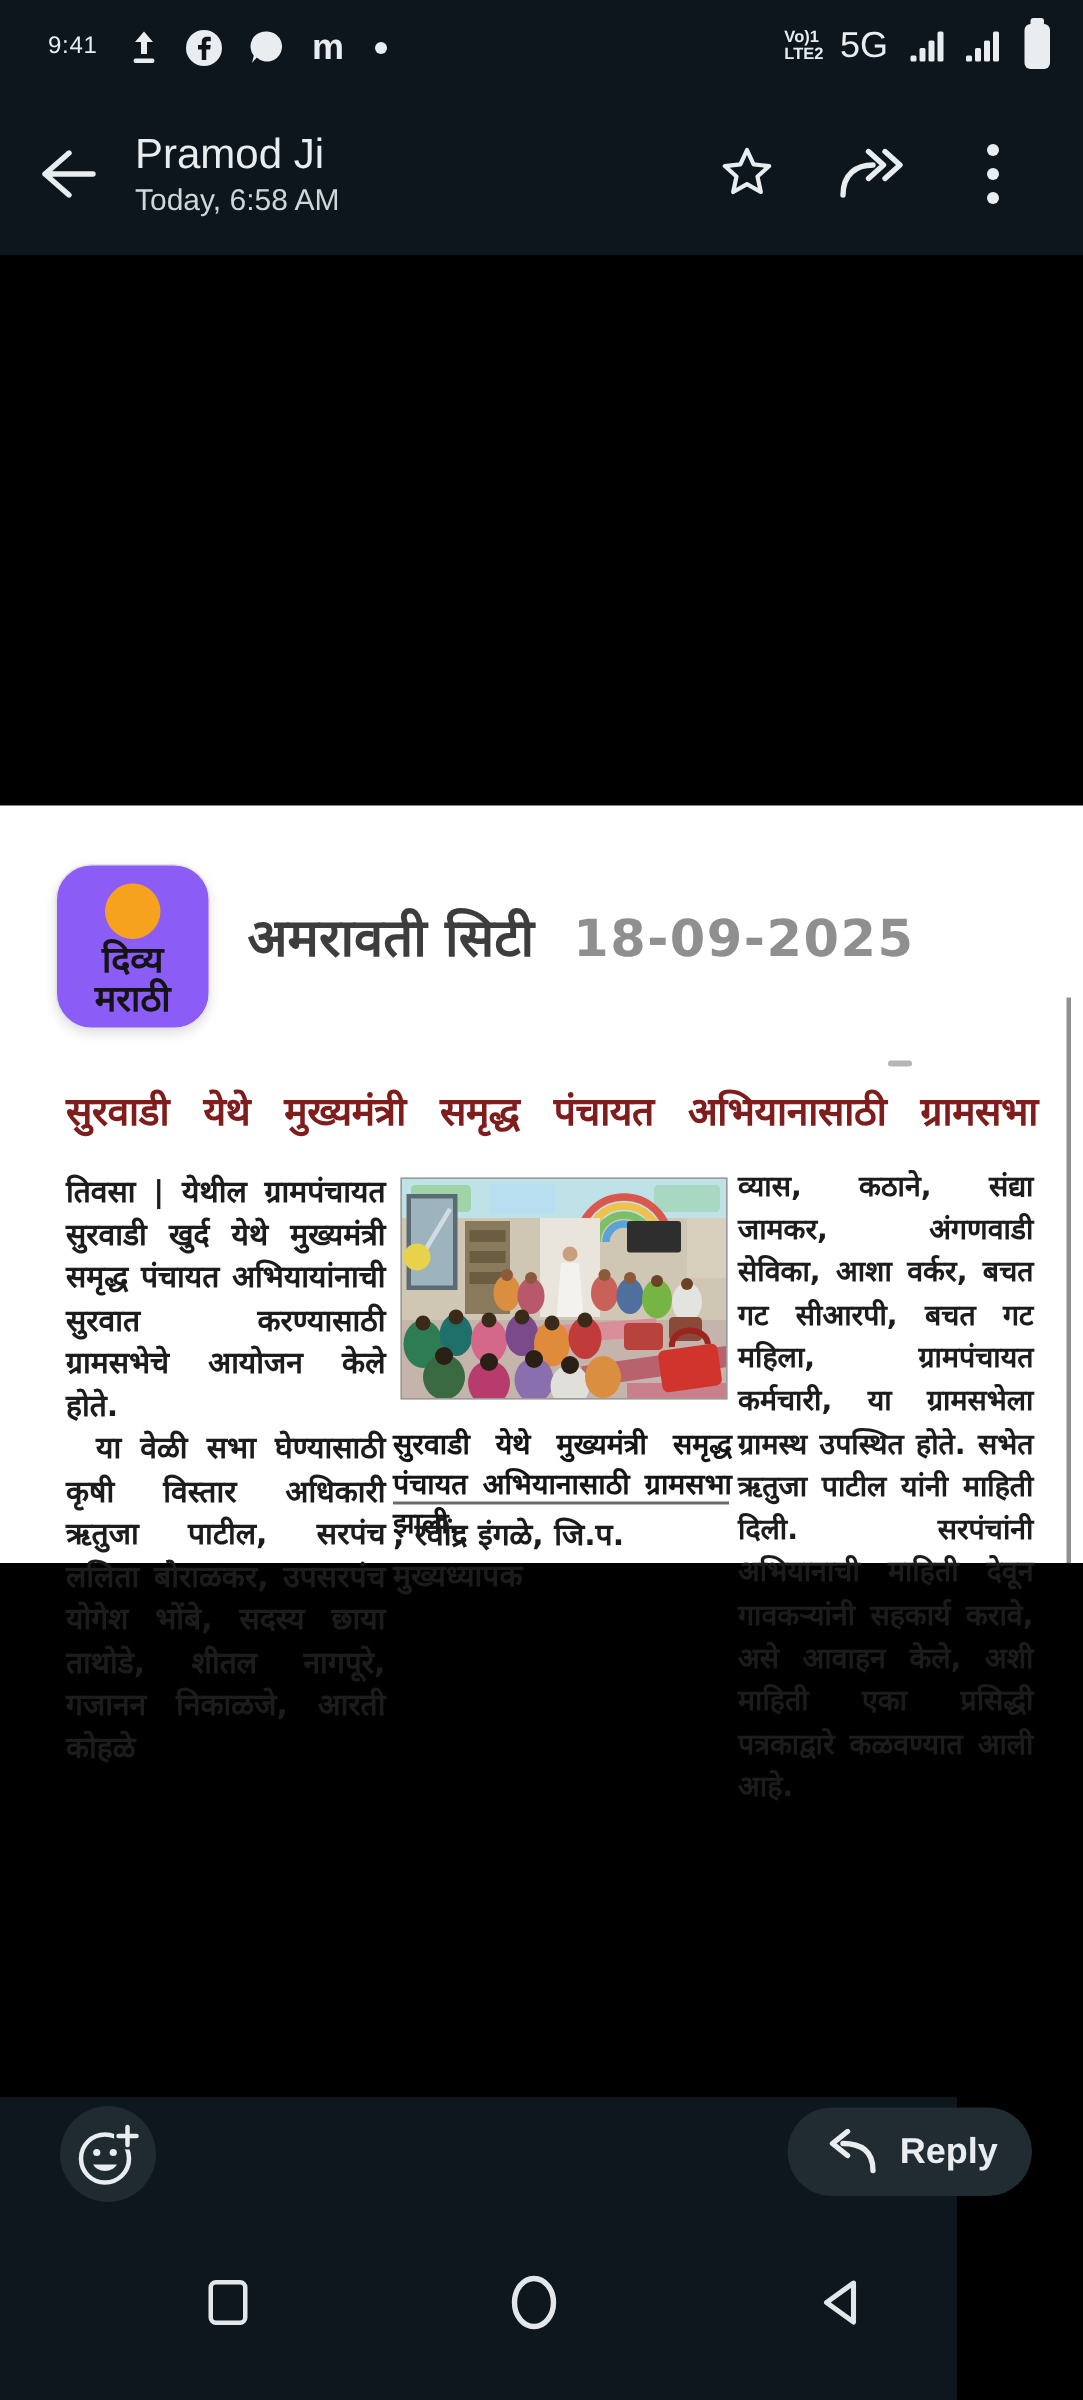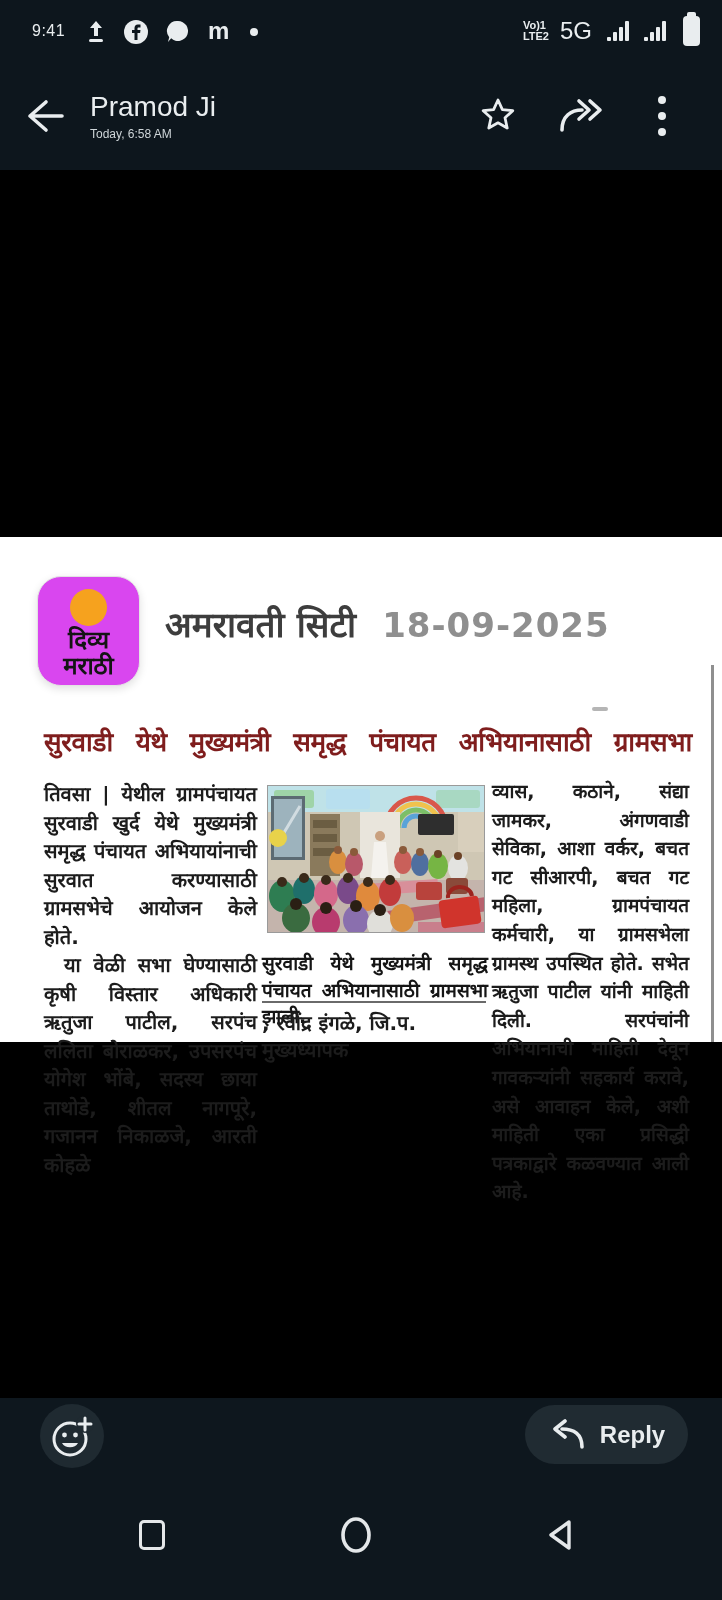--- a/index.html
+++ b/index.html
@@ -19,29 +19,29 @@
   .sb-5g { font-size:24px; font-weight:400; margin-left:2px; }
   .sigbars { display:flex; align-items:flex-end; gap:2px; height:20px; margin-left:6px; }
   .sigbars i { display:block; width:4px; background:#e9edef; border-radius:1px; }
   .battery { width:17px; height:30px; background:#e9edef; border-radius:4px; margin-left:8px; position:relative; }
   .battery:before { content:""; position:absolute; top:-4px; left:4px; width:9px; height:4px; background:#e9edef; border-radius:2px 2px 0 0; }
 
   .appbar { position:absolute; left:0; top:62px; width:708px; height:108px; display:flex; align-items:center; }
   .back-btn { width:64px; height:64px; margin-left:12px; display:flex; align-items:center; justify-content:center; }
   .titleblock { margin-left:14px; }
   .ab-title { color:#e9edef; font-size:28px; font-weight:400; }
-  .ab-sub { color:#cfd6d9; font-size:12px; margin-top:4px; }
+  .ab-sub { color:#cfd6d9; font-size:20px; margin-top:4px; }
   .ab-actions { margin-left:auto; display:flex; align-items:center; gap:26px; margin-right:18px; }
   .icon-btn { width:56px; height:56px; display:flex; align-items:center; justify-content:center; }
 
   
   .clipping { position:absolute; left:0; top:537px; width:722px; height:505px; background:#ffffff; color:#1e1e1e; }
   .np { font-family:"DejaVu Sans","Liberation Sans",sans-serif; }
 
-  .logo-card { position:absolute; left:37px; top:39px; width:103px; height:110px; background:#d946ef; border:1px solid #e3e3e3; border-radius:24px; box-shadow:0 3px 8px rgba(0,0,0,.12); display:flex; flex-direction:column; align-items:center; }
+  .logo-card { position:absolute; left:37px; top:39px; width:103px; height:110px; background:#8b5cf6; border:1px solid #e3e3e3; border-radius:24px; box-shadow:0 3px 8px rgba(0,0,0,.12); display:flex; flex-direction:column; align-items:center; }
   .logo-dot { width:37px; height:37px; border-radius:50%; background:#f6a21e; margin-top:12px; }
   .logo-t1 { font-size:24px; font-weight:800; color:#141414; line-height:26px; margin-top:1px; }
   .logo-t2 { font-size:24px; font-weight:800; color:#141414; line-height:26px; }
 
   .masthead-row { position:absolute; left:165px; top:63px; display:flex; align-items:baseline; }
   .masthead { font-size:35px; font-weight:700; color:#3d3d3d; }
   .mh-date { font-size:34px; font-weight:600; color:#8f8f8f; margin-left:26px; letter-spacing:1px; }
 
   .smudge { position:absolute; left:592px; top:170px; width:16px; height:4px; background:#b5b5b5; border-radius:2px; }
   .col-rule { position:absolute; left:711px; top:128px; width:3px; height:377px; background:#8f8f8f; }
@@ -54,21 +54,21 @@
   .bodytxt { font-size:20px; line-height:28.5px; font-weight:700; color:#1c1c1c; text-align:justify; }
   .p-indent { text-indent:20px; }
   .colR .bodytxt { font-size:19px; line-height:28.6px; }
 
   .news-photo { position:absolute; left:5px; top:5px; width:218px; height:148px; border:1px solid #9a9a9a; background:#cfc7b4; overflow:hidden; }
   .photo-caption { position:absolute; left:0; top:170px; width:226px; font-size:19px; line-height:26.5px; font-weight:800; color:#151515; text-align:justify; }
   .cap-rule { position:absolute; left:0; top:221px; width:224px; height:2px; background:#6a6a6a; }
   .photo-byline { position:absolute; left:0; top:229px; width:226px; font-size:20px; font-weight:700; color:#1c1c1c; }
 
   
-  .bottombar { position:absolute; left:0; top:1398px; width:722px; height:202px; background:#0e171e; }
+  .bottombar { position:absolute; left:0; top:1398px; width:638px; height:202px; background:#0e171e; }
   .emoji-btn { position:absolute; left:40px; top:6px; width:64px; height:64px; border-radius:50%; background:#1f2a31; display:flex; align-items:center; justify-content:center; }
   .reply-btn { position:absolute; left:525px; top:7px; width:163px; height:59px; border-radius:30px; background:#202b32; display:flex; align-items:center; justify-content:center; gap:12px; }
   .reply-label { color:#e9edef; font-size:24px; font-weight:700; }
   .navbar { position:absolute; left:0; top:102px; width:722px; height:70px; display:flex; align-items:center; }
   .nav-btn { position:absolute; width:70px; height:60px; display:flex; align-items:center; justify-content:center; }
   .nav-recents { left:117px; } .nav-home { left:321px; } .nav-back { left:525px; }
   .sq { width:26px; height:30px; border:3.5px solid #e4e7e9; border-radius:5px; }
 </style>
 </head>
 <body>

